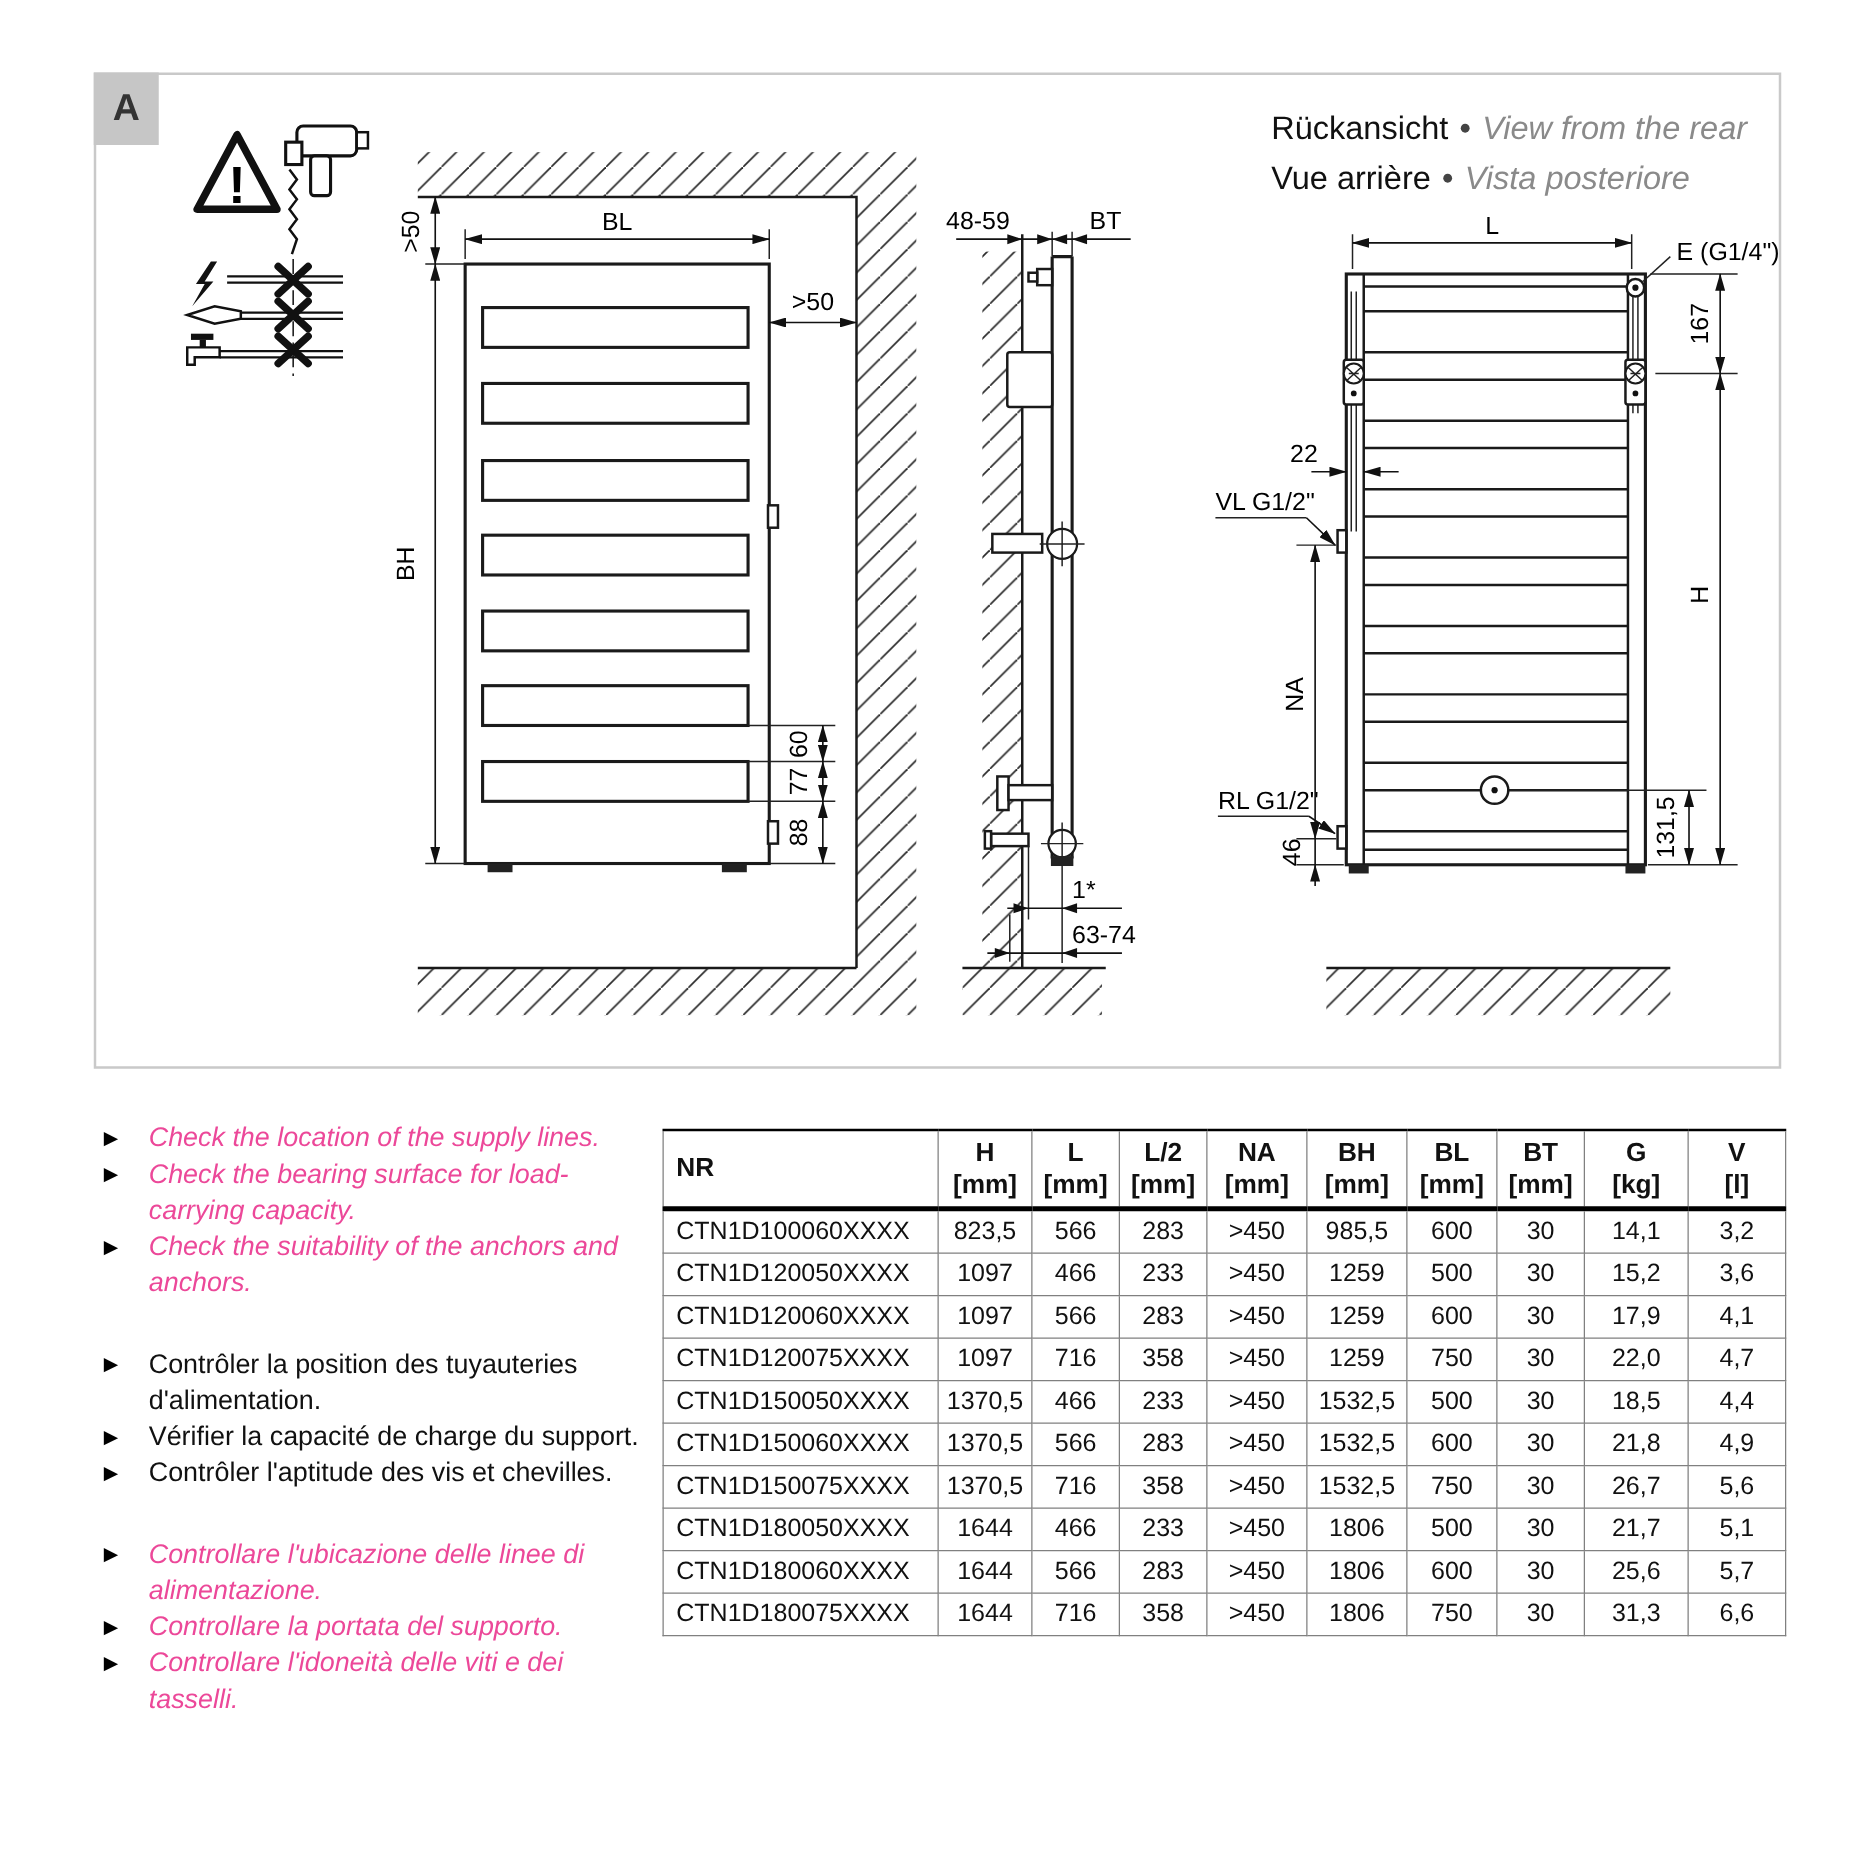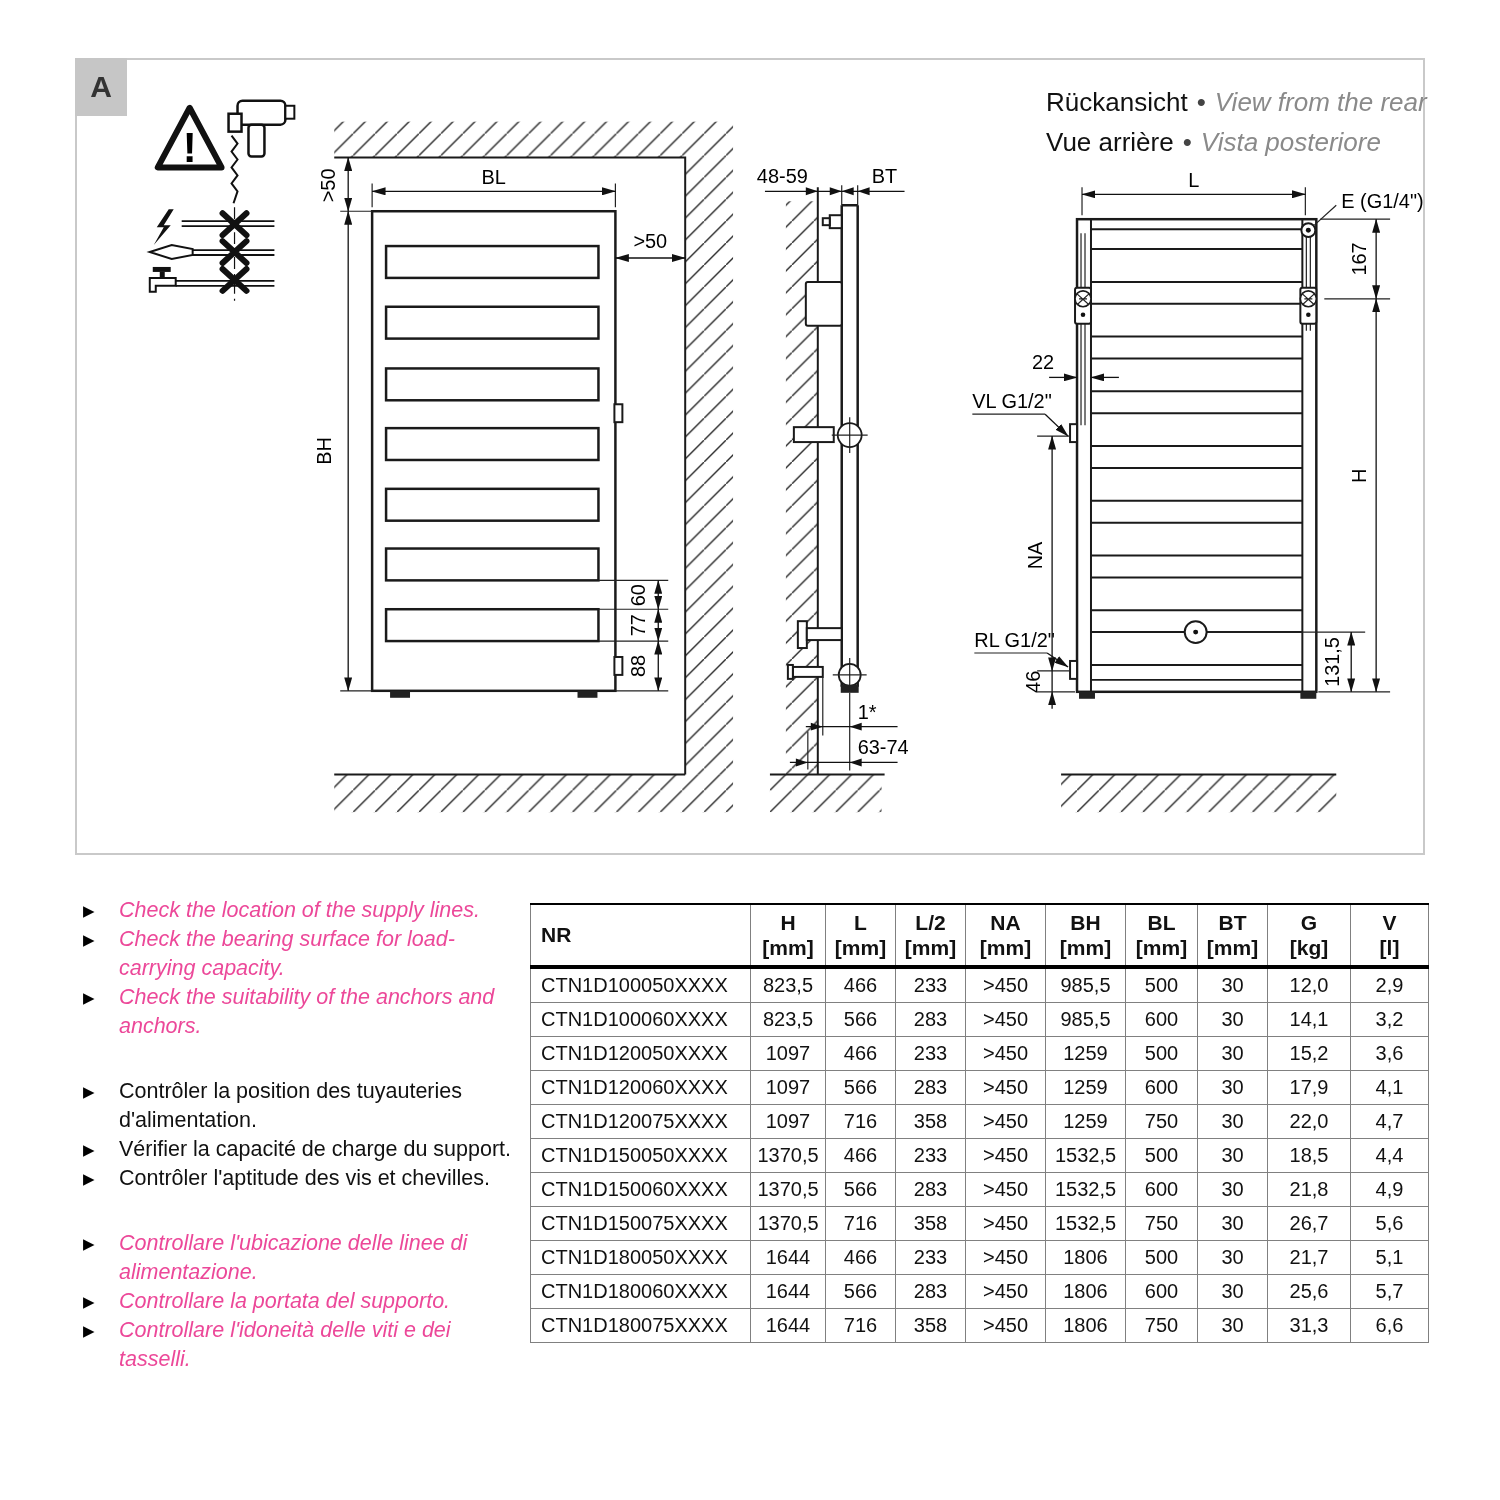--- a/index.html
+++ b/index.html
@@ -5,21 +5,21 @@
   html,body{margin:0;padding:0;background:#fff;}
   .page{position:relative;width:1500px;height:1500px;background:#fff;overflow:hidden;
         font-family:"Liberation Sans",sans-serif;color:#111;}
   
   .panel{position:absolute;left:75px;top:58px;width:1350px;height:797px;
          border:2px solid #c9c9c9;box-sizing:border-box;background:#fff;}
   .panel-tab{position:absolute;left:-2px;top:-2px;width:52px;height:58px;background:#c6c6c6;
              display:flex;align-items:center;justify-content:center;
              font-size:30px;font-weight:bold;color:#333;}
   .panel svg{position:absolute;left:0;top:0;width:100%;height:100%;}
-  .rear-title{position:absolute;left:969px;top:22px;font-size:26px;line-height:40px;white-space:nowrap;}
+  .rear-title{position:absolute;left:940px;top:22px;font-size:26px;line-height:40px;white-space:nowrap;}
   .rt-sep{margin:0 9px;color:#444;}
   .rt-gray{color:#8a8a8a;font-style:italic;}
   
   svg .geo{stroke:#1a1a1a;fill:none;stroke-width:2.5;}
   svg .geo2{stroke:#1a1a1a;fill:none;stroke-width:2;}
   svg .thin{stroke:#222;fill:none;stroke-width:1.2;}
   svg .dim{stroke:#111;fill:none;stroke-width:1.3;}
   svg .wf{fill:#fff;}
   svg .dk{fill:#222;stroke:none;}
   svg .arr{fill:#111;stroke:none;}
@@ -339,32 +339,20 @@
             <div class="hunit">[kg]</div>
           </th>
         <th>
             <div class="hname">V</div>
             <div class="hunit">[l]</div>
           </th>
       </tr>
     </thead>
     <tbody>
         <tr>
-          <td class="c-nr">CTN1D100050XXXX</td>
-          <td>823,5</td>
-          <td>466</td>
-          <td>233</td>
-          <td>&gt;450</td>
-          <td>985,5</td>
-          <td>500</td>
-          <td>30</td>
-          <td>12,0</td>
-          <td>2,9</td>
-        </tr>
-        <tr>
           <td class="c-nr">CTN1D100060XXXX</td>
           <td>823,5</td>
           <td>566</td>
           <td>283</td>
           <td>&gt;450</td>
           <td>985,5</td>
           <td>600</td>
           <td>30</td>
           <td>14,1</td>
           <td>3,2</td>

